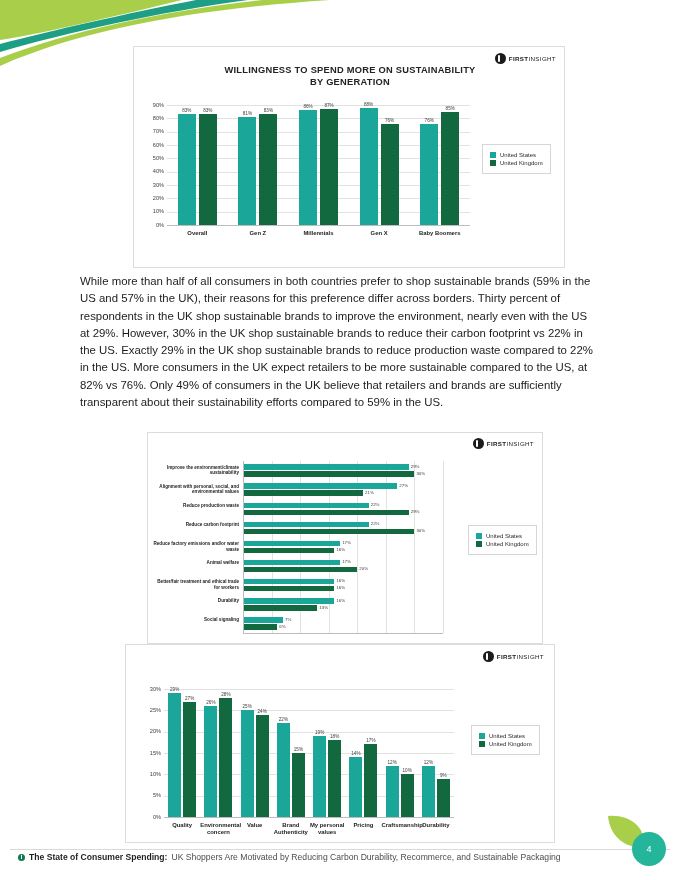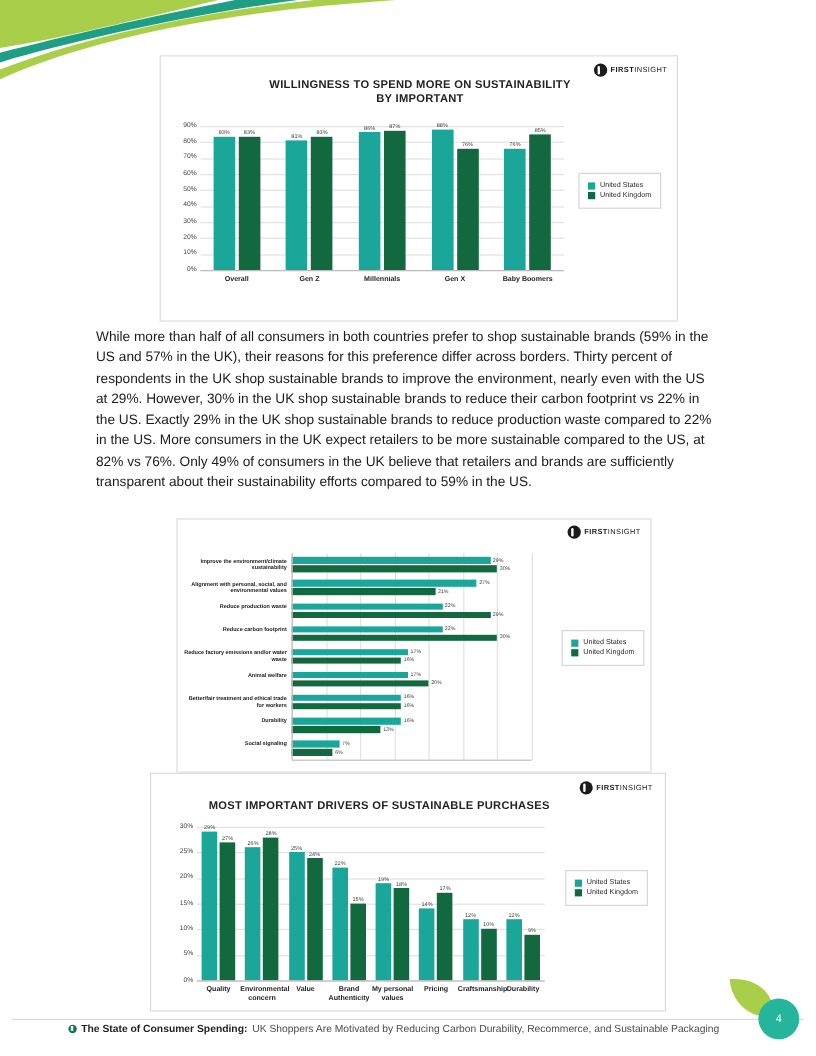--- a/index.html
+++ b/index.html
@@ -43,21 +43,21 @@
   
   .hcat{position:absolute;font-size:4.6px;font-weight:700;color:#232323;text-align:right;line-height:5.6px;}
   .hbar{position:absolute;left:0;}
   .hlabel{position:absolute;font-size:4.4px;color:#3c3c3c;white-space:nowrap;}
 
   
   .para{position:absolute;font-size:11.4px;line-height:17.3px;color:#1c1c1c;text-align:left;}
 
   
   .frule{position:absolute;left:10px;right:10px;height:1px;background:#d9d9d9;}
-  .foot{position:absolute;display:flex;align-items:center;gap:4px;font-size:8.6px;color:#4d4d4d;justify-content:center;}
+  .foot{position:absolute;display:flex;align-items:center;gap:4px;font-size:8.6px;color:#4d4d4d;}
   .foot b{color:#1f1f1f;}
   .fdot{width:7px;height:7px;border-radius:50%;background:#0f7a4f;position:relative;flex:0 0 auto;}
   .fdot:after{content:"";position:absolute;left:2.6px;top:1.6px;width:1.6px;height:3.8px;background:#fff;}
   .pagebadge{position:absolute;width:34px;height:34px;border-radius:50%;background:#24b59b;color:#fff;
              font-size:9px;display:flex;align-items:center;justify-content:center;}
 </style>
 </head>
 <body>
 
 <div class="swoosh">
@@ -72,21 +72,21 @@
 
 <div class="card" style="left:133px;top:46px;width:432px;height:222px;">
 
   <div class="brand" style="right:8px;top:6px;">
     <span class="bdot"></span>
     <span class="btxt"><span>FIRST</span><i>INSIGHT</i></span>
   </div>
 
   <div class="ctitle" style="left:30px;top:17px;width:372px;">
     <div>WILLINGNESS TO SPEND MORE ON SUSTAINABILITY</div>
-    <div>BY IMPORTANT</div>
+    <div>BY GENERATION</div>
   </div>
 
   <div class="plot" id="c1plot" style="left:33px;top:58px;width:303px;height:120px;">
       <div class="gridline" style="top: 120px;"></div>
       <div class="gridline" style="top: 106.667px;"></div>
       <div class="gridline" style="top: 93.3333px;"></div>
       <div class="gridline" style="top: 80px;"></div>
       <div class="gridline" style="top: 66.6667px;"></div>
       <div class="gridline" style="top: 53.3333px;"></div>
       <div class="gridline" style="top: 40px;"></div>
@@ -229,21 +229,20 @@
   </div>
 </div>
 
 <div class="card" style="left:125px;top:644px;width:430px;height:199px;">
 
   <div class="brand" style="right:10px;top:6px;">
     <span class="bdot"></span>
     <span class="btxt"><span>FIRST</span><i>INSIGHT</i></span>
   </div>
 
-  <div class="ctitle" style="left:20px;top:20px;width:340px;">MOST IMPORTANT DRIVERS OF SUSTAINABLE PURCHASES</div>
 
   <div class="plot" id="c3plot" style="left:38px;top:44px;width:290px;height:128px;">
       <div class="gridline" style="top: 128px;"></div>
       <div class="gridline" style="top: 106.667px;"></div>
       <div class="gridline" style="top: 85.3333px;"></div>
       <div class="gridline" style="top: 64px;"></div>
       <div class="gridline" style="top: 42.6667px;"></div>
       <div class="gridline" style="top: 21.3333px;"></div>
       <div class="gridline" style="top: 0px;"></div>
       <div class="bar us" style="left: 4.125px; width: 13px; height: 123.733px;"></div>

